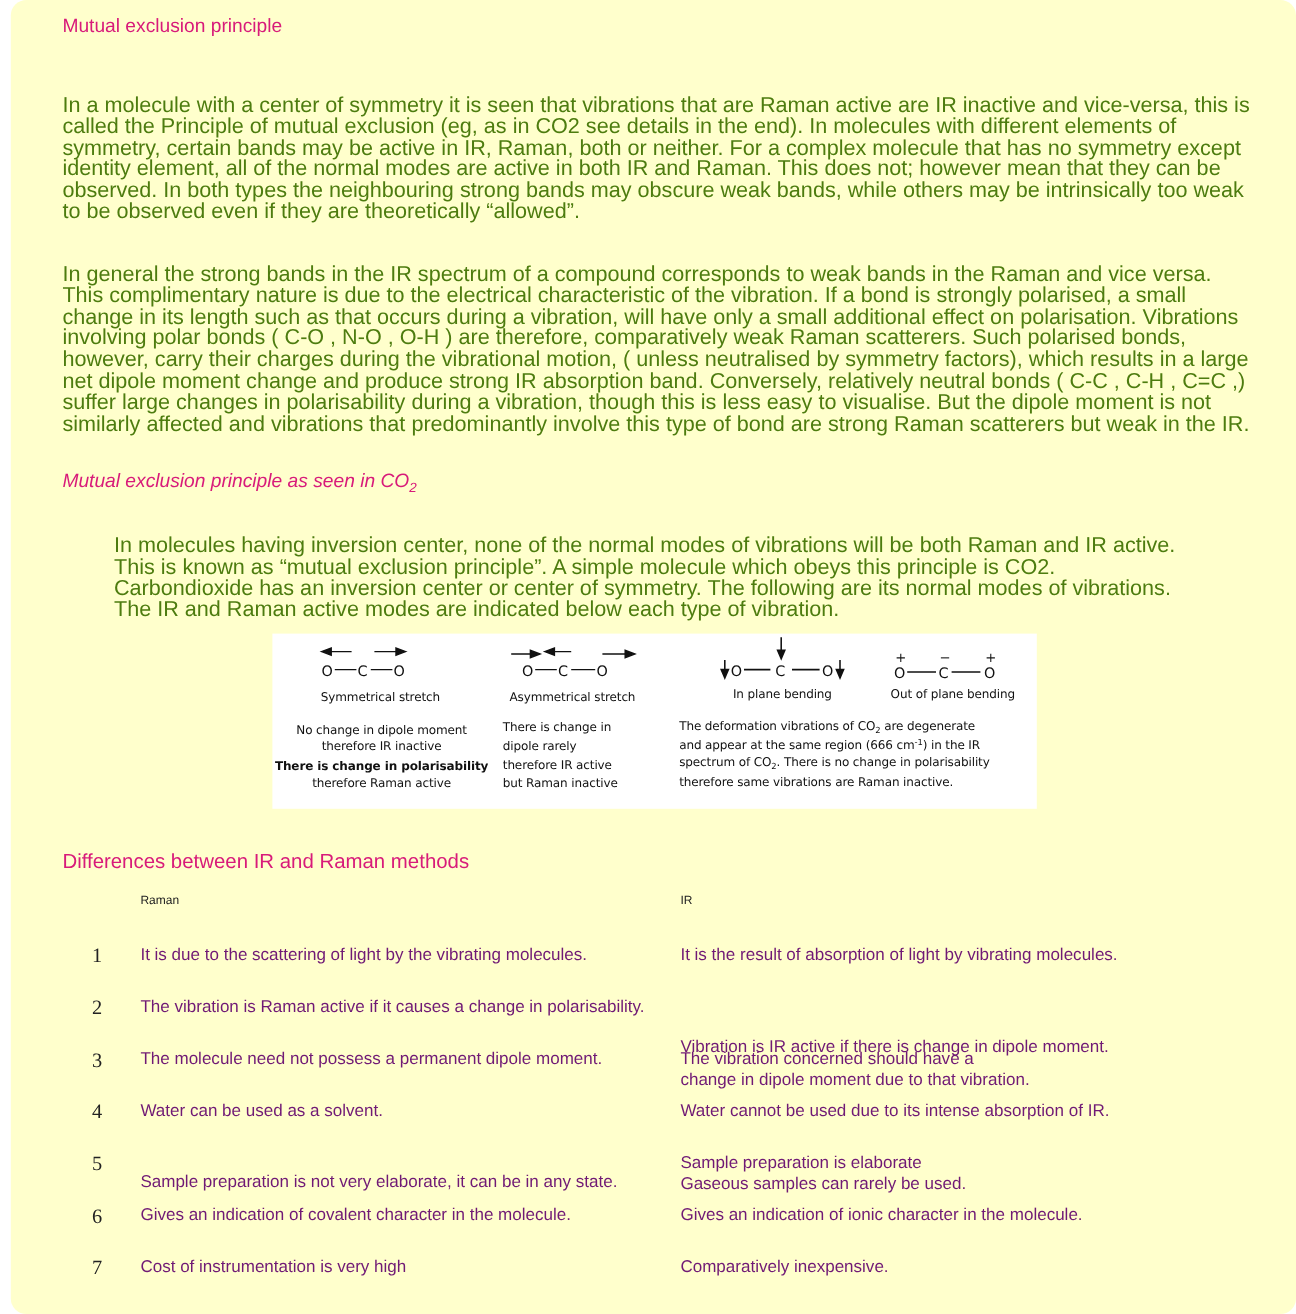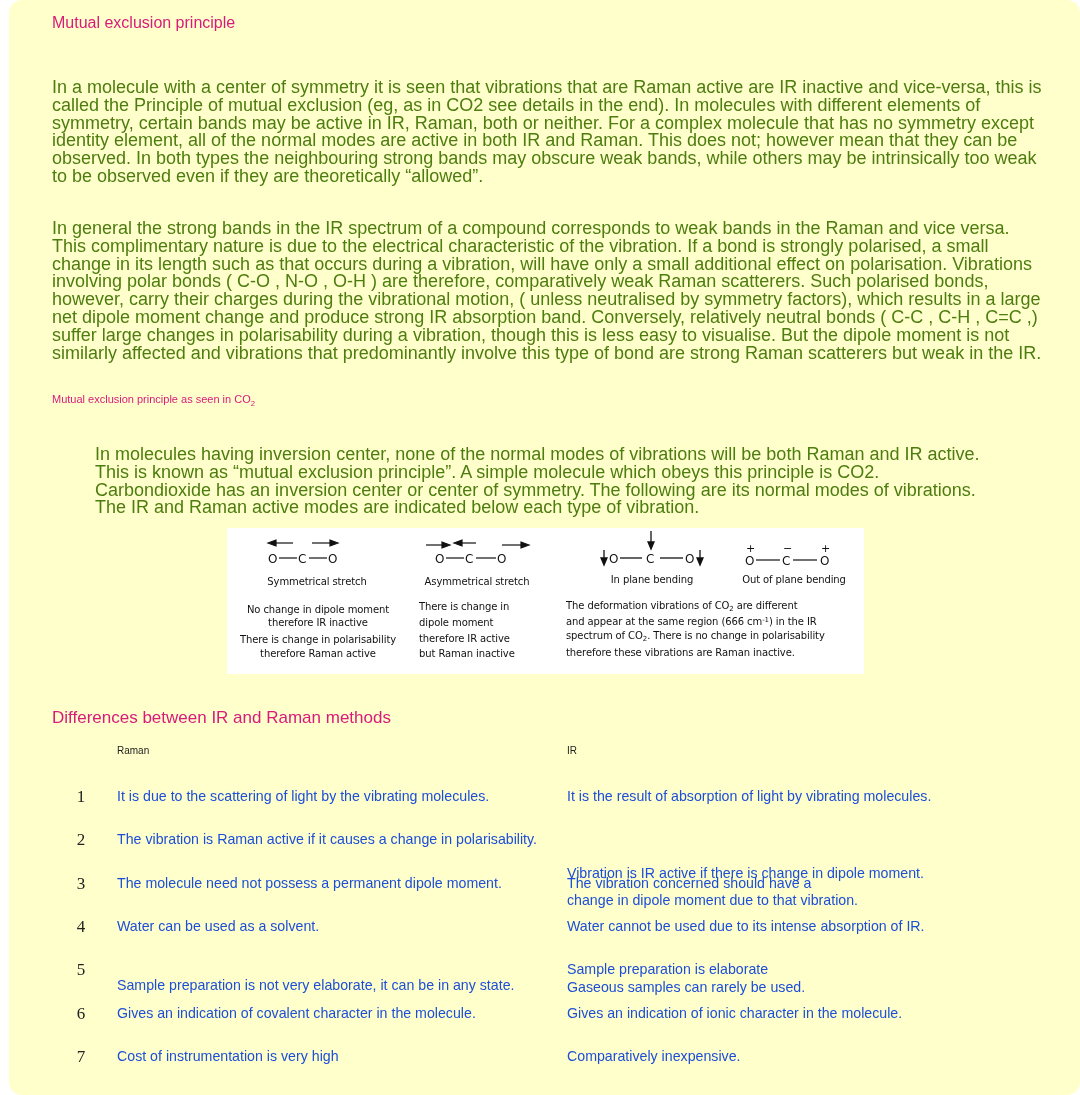--- a/index.html
+++ b/index.html
@@ -1,37 +1,37 @@
 <!DOCTYPE html>
 <html><head>
 <meta charset="utf-8">
 <style>
   html, body { margin: 0; padding: 0; background: #ffffff; }
   body { width: 1080px; height: 1095px; overflow: hidden; position: relative;
          font-family: "Liberation Sans", sans-serif; color: #222222; }
   .page { position: absolute; left: 9px; top: 0; width: 1071px; height: 1095px; background: #ffffcc; border-radius: 13px; }
   .heading { position: absolute; color: #d81b7a; font-family: "Liberation Sans", sans-serif; }
   .h1 { left: 43px; top: 14px; font-size: 16px; }
-  .h2 { left: 43px; top: 393px; font-size: 11px; }
+  .h2 { left: 43px; top: 393px; font-size: 16px; font-style: italic; }
   .h3 { left: 43px; top: 708px; font-size: 17px; }
   .para { position: absolute; font-size: 18px; line-height: 17.8px; color: #4d7c0f; }
   .p1 { left: 43px; top: 79px; width: 995px; }
   .p2 { left: 43px; top: 220px; width: 995px; }
   .p3 { left: 86px; top: 446px; width: 900px; }
   sub { font-size: 0.7em; vertical-align: -0.35em; line-height: 0; }
   sup { font-size: 0.7em; vertical-align: 0.5em; line-height: 0; }
 
   .figure { position: absolute; left: 218px; top: 528px; width: 637px; height: 146px; background: #ffffff; }
   .fig-text { position: absolute; font-family: "DejaVu Sans", sans-serif; font-size: 10px; color: #111; letter-spacing: -0.1px; white-space: nowrap; }
   .fig-center { text-align: center; }
   .mol { position: absolute; }
 
   .tbl-head { position: absolute; font-size: 10px; color: #222; }
   .row-num { position: absolute; left: 62px; width: 20px; text-align: center; font-family: "Liberation Serif", serif; font-size: 17px; color: #222; }
-  .cell { position: absolute; font-size: 14.2px; line-height: 17.5px; color: #1d4ed8; white-space: nowrap; }
+  .cell { position: absolute; font-size: 14.2px; line-height: 17.5px; color: #701a75; white-space: nowrap; }
   .raman { left: 108px; }
   .ir { left: 558px; }
 </style>
 </head>
 <body>
 
 <div class="page">
 
   <div class="heading h1">Mutual exclusion principle</div>
   <div class="para p1">In a molecule with a center of symmetry it is seen that vibrations that are Raman active are IR inactive and vice-versa, this is called the Principle of mutual exclusion (eg, as in CO2 see details in the end). In molecules with different elements of symmetry, certain bands may be active in IR, Raman, both or neither. For a complex molecule that has no symmetry except identity element, all of the normal modes are active in both IR and Raman. This does not; however mean that they can be observed. In both types the neighbouring strong bands may obscure weak bands, while others may be intrinsically too weak to be observed even if they are theoretically “allowed”.</div>
@@ -51,41 +51,41 @@
         <line x1="22" y1="24" x2="40" y2="24"></line>
         <line x1="52" y1="24" x2="70" y2="24"></line>
       </g>
       <text x="11" y="29" font-family="DejaVu Sans, sans-serif" font-size="12" fill="#111">O</text>
       <text x="41" y="29" font-family="DejaVu Sans, sans-serif" font-size="12" fill="#111">C</text>
       <text x="71" y="29" font-family="DejaVu Sans, sans-serif" font-size="12" fill="#111">O</text>
     </svg>
     <div class="fig-text fig-center" style="left:20px; top:48px; width:140px;">Symmetrical stretch</div>
     <div class="fig-text fig-center" style="left:0px; top:76px; width:182px;">No change in dipole moment</div>
     <div class="fig-text fig-center" style="left:0px; top:89px; width:182px;">therefore IR inactive</div>
-    <div class="fig-text fig-center" style="left:0px; top:106px; width:182px;">There is change in polarisability</div>
+    <div class="fig-text fig-center" style="left:0px; top:106px; width:182px;font-weight:bold;">There is change in polarisability</div>
     <div class="fig-text fig-center" style="left:0px; top:120px; width:182px;">therefore Raman active</div>
 
     <svg class="mol" style="left:185px; top:6px;" width="130" height="32">
       <g stroke="#111" stroke-width="1.2" fill="#111">
         <line x1="14" y1="11" x2="34" y2="11"></line>
         <polygon points="38,11 30,8 30,14"></polygon>
         <line x1="47" y1="9" x2="64" y2="9"></line>
         <polygon points="42,9 50,6 50,12"></polygon>
         <line x1="90" y1="11" x2="112" y2="11"></line>
         <polygon points="117,11 109,8 109,14"></polygon>
         <line x1="34" y1="24" x2="52" y2="24"></line>
         <line x1="64" y1="24" x2="84" y2="24"></line>
       </g>
       <text x="23" y="29" font-family="DejaVu Sans, sans-serif" font-size="12" fill="#111">O</text>
       <text x="53" y="29" font-family="DejaVu Sans, sans-serif" font-size="12" fill="#111">C</text>
       <text x="85" y="29" font-family="DejaVu Sans, sans-serif" font-size="12" fill="#111">O</text>
     </svg>
     <div class="fig-text fig-center" style="left:180px; top:48px; width:140px;">Asymmetrical stretch</div>
     <div class="fig-text" style="left:192px; top:73px;">There is change in</div>
-    <div class="fig-text" style="left:192px; top:89px;">dipole moment</div>
+    <div class="fig-text" style="left:192px; top:89px;">dipole rarely</div>
     <div class="fig-text" style="left:192px; top:105px;">therefore IR active</div>
     <div class="fig-text" style="left:192px; top:120px;">but Raman inactive</div>
 
     <svg class="mol" style="left:360px; top:0px;" width="130" height="40">
       <g stroke="#111" stroke-width="1.3" fill="#111">
         <line x1="17" y1="22" x2="17" y2="32"></line>
         <polygon points="17,37 14,30 20,30"></polygon>
         <line x1="64" y1="3" x2="64" y2="16"></line>
         <polygon points="64,21 61,14 67,14"></polygon>
         <line x1="113" y1="22" x2="113" y2="32"></line>
@@ -106,24 +106,24 @@
       <text x="6" y="25" font-family="DejaVu Sans, sans-serif" font-size="12" fill="#111">O</text>
       <text x="43" y="25" font-family="DejaVu Sans, sans-serif" font-size="12" fill="#111">C</text>
       <text x="81" y="25" font-family="DejaVu Sans, sans-serif" font-size="12" fill="#111">O</text>
       <g stroke="#111" stroke-width="1.2">
         <line x1="17" y1="20" x2="41" y2="20"></line>
         <line x1="54" y1="20" x2="78" y2="20"></line>
       </g>
     </svg>
     <div class="fig-text fig-center" style="left:497px; top:46px; width:140px;">Out of plane bending</div>
 
-    <div class="fig-text" style="left:339px; top:72px;"><span>The deformation vibrations of CO</span><sub>2</sub><span>  are different</span></div>
+    <div class="fig-text" style="left:339px; top:72px;"><span>The deformation vibrations of CO</span><sub>2</sub><span>  are degenerate</span></div>
     <div class="fig-text" style="left:339px; top:88px;"><span>and appear at the same region (666 cm</span><sup>-1</sup><span>) in the IR</span></div>
     <div class="fig-text" style="left:339px; top:102px;"><span>spectrum of CO</span><sub>2</sub><span>. There is no change in polarisability</span></div>
-    <div class="fig-text" style="left:339px; top:119px;">therefore these vibrations are Raman inactive.</div>
+    <div class="fig-text" style="left:339px; top:119px;">therefore same vibrations are Raman inactive.</div>
   </div>
 
   <div class="heading h3">Differences between IR and Raman methods</div>
 
   <div>
     <div class="tbl-head" style="left:108px; top:745px;">Raman</div>
     <div class="tbl-head" style="left:558px; top:745px;">IR</div>
 
     <div>
       <div class="row-num" style="top:787px;">1</div>

